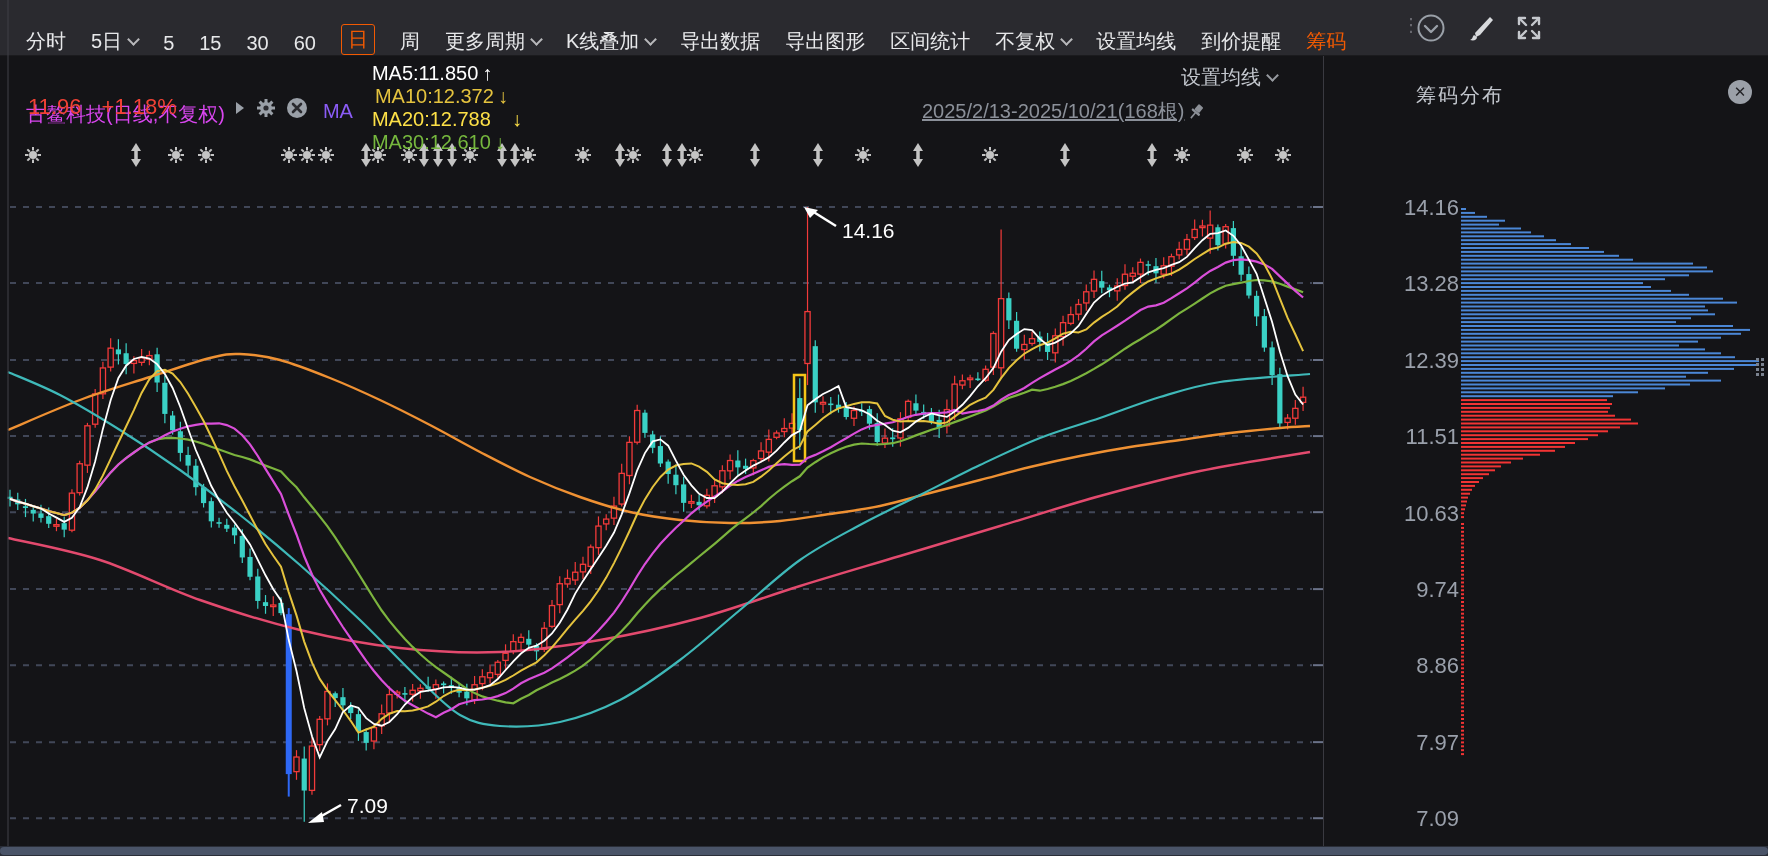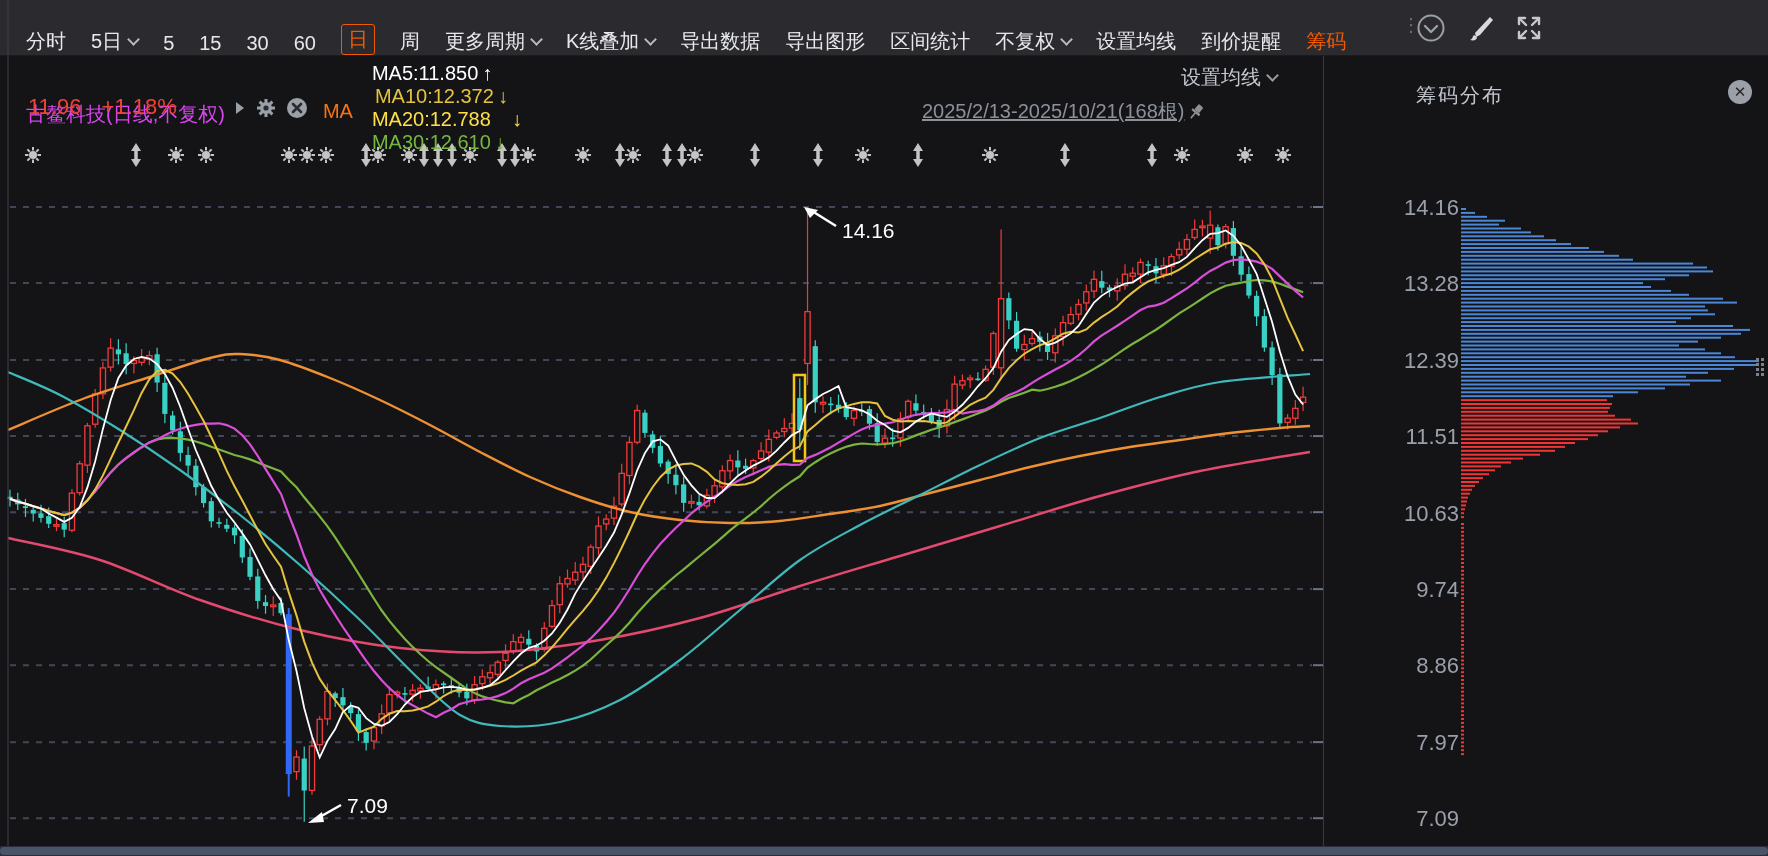--- a/index.html
+++ b/index.html
@@ -13,21 +13,21 @@
   .tb-item.accent{color:#f25a02;}
   .chev{display:inline-block;width:7px;height:7px;border-right:2px solid currentColor;border-bottom:2px solid currentColor;
         transform:rotate(45deg);margin-left:7px;margin-top:-4px;opacity:.75;}
   #tb-dots{position:absolute;left:1402px;top:14px;color:#6b6b73;font-size:18px;}
   .tb-icon{position:absolute;top:13px;width:30px;height:30px;}
   
   #chart-region{position:absolute;left:0;top:56px;width:1323px;height:790px;background:#141417;}
   #chart-header{position:absolute;left:26px;top:6px;display:flex;align-items:center;gap:9px;font-size:20px;color:#c9cdd4;}
   #stock-title{color:#d946ef;margin-top:12px;}
   .tri-right{width:0;height:0;border-left:8px solid #9aa0a8;border-top:6px solid transparent;border-bottom:6px solid transparent;margin:0 2px;}
-  #ma-label{color:#f97316;margin-left:6px;margin-top:7px;}
+  #ma-label{color:#8b5cf6;margin-left:6px;margin-top:7px;}
   .ma-item{display:flex;align-items:center;gap:4px;margin-left:10px;font-size:20px;}
   #avg-setting{position:absolute;left:1181px;top:8px;font-size:20px;color:#c3c7ce;display:flex;align-items:center;}
   #price-row{position:absolute;left:28px;top:38px;font-size:22px;color:#f24235;text-align:right;}
   #date-range{position:absolute;left:922px;top:42px;font-size:20px;color:#8b9099;text-decoration:underline;display:flex;align-items:center;gap:2px;}
   #main-svg{position:absolute;left:0;top:0;}
   
   #chip-panel{position:absolute;left:1323px;top:56px;width:445px;height:790px;background:#141417;border-left:1px solid #3a3a41;}
   #chip-title{position:absolute;left:92px;top:26px;font-size:20px;color:#c2c6cd;letter-spacing:2px;}
   #chip-close{position:absolute;right:17px;top:24px;width:24px;height:24px;border-radius:50%;background:#9ba0a8;
               display:flex;align-items:center;justify-content:center;color:#232327;font-size:15px;font-weight:bold;cursor:default;}

